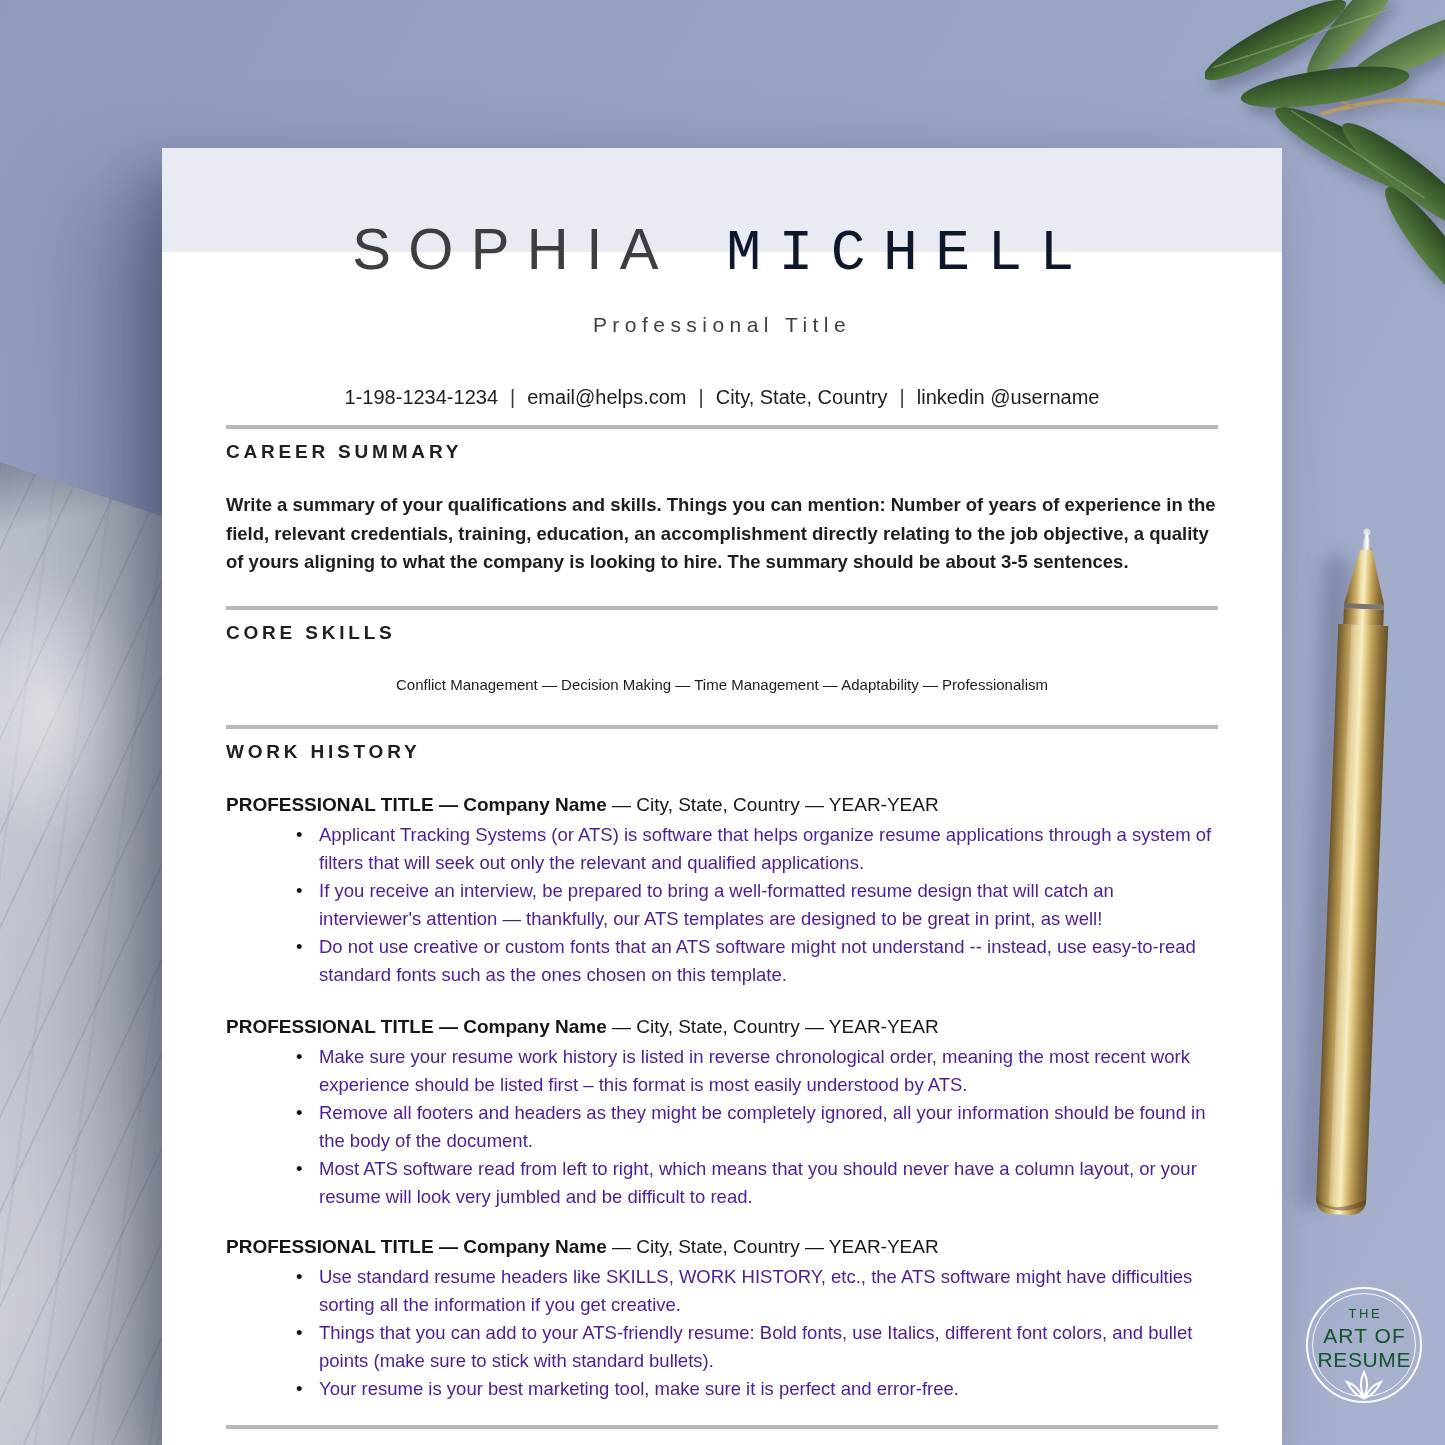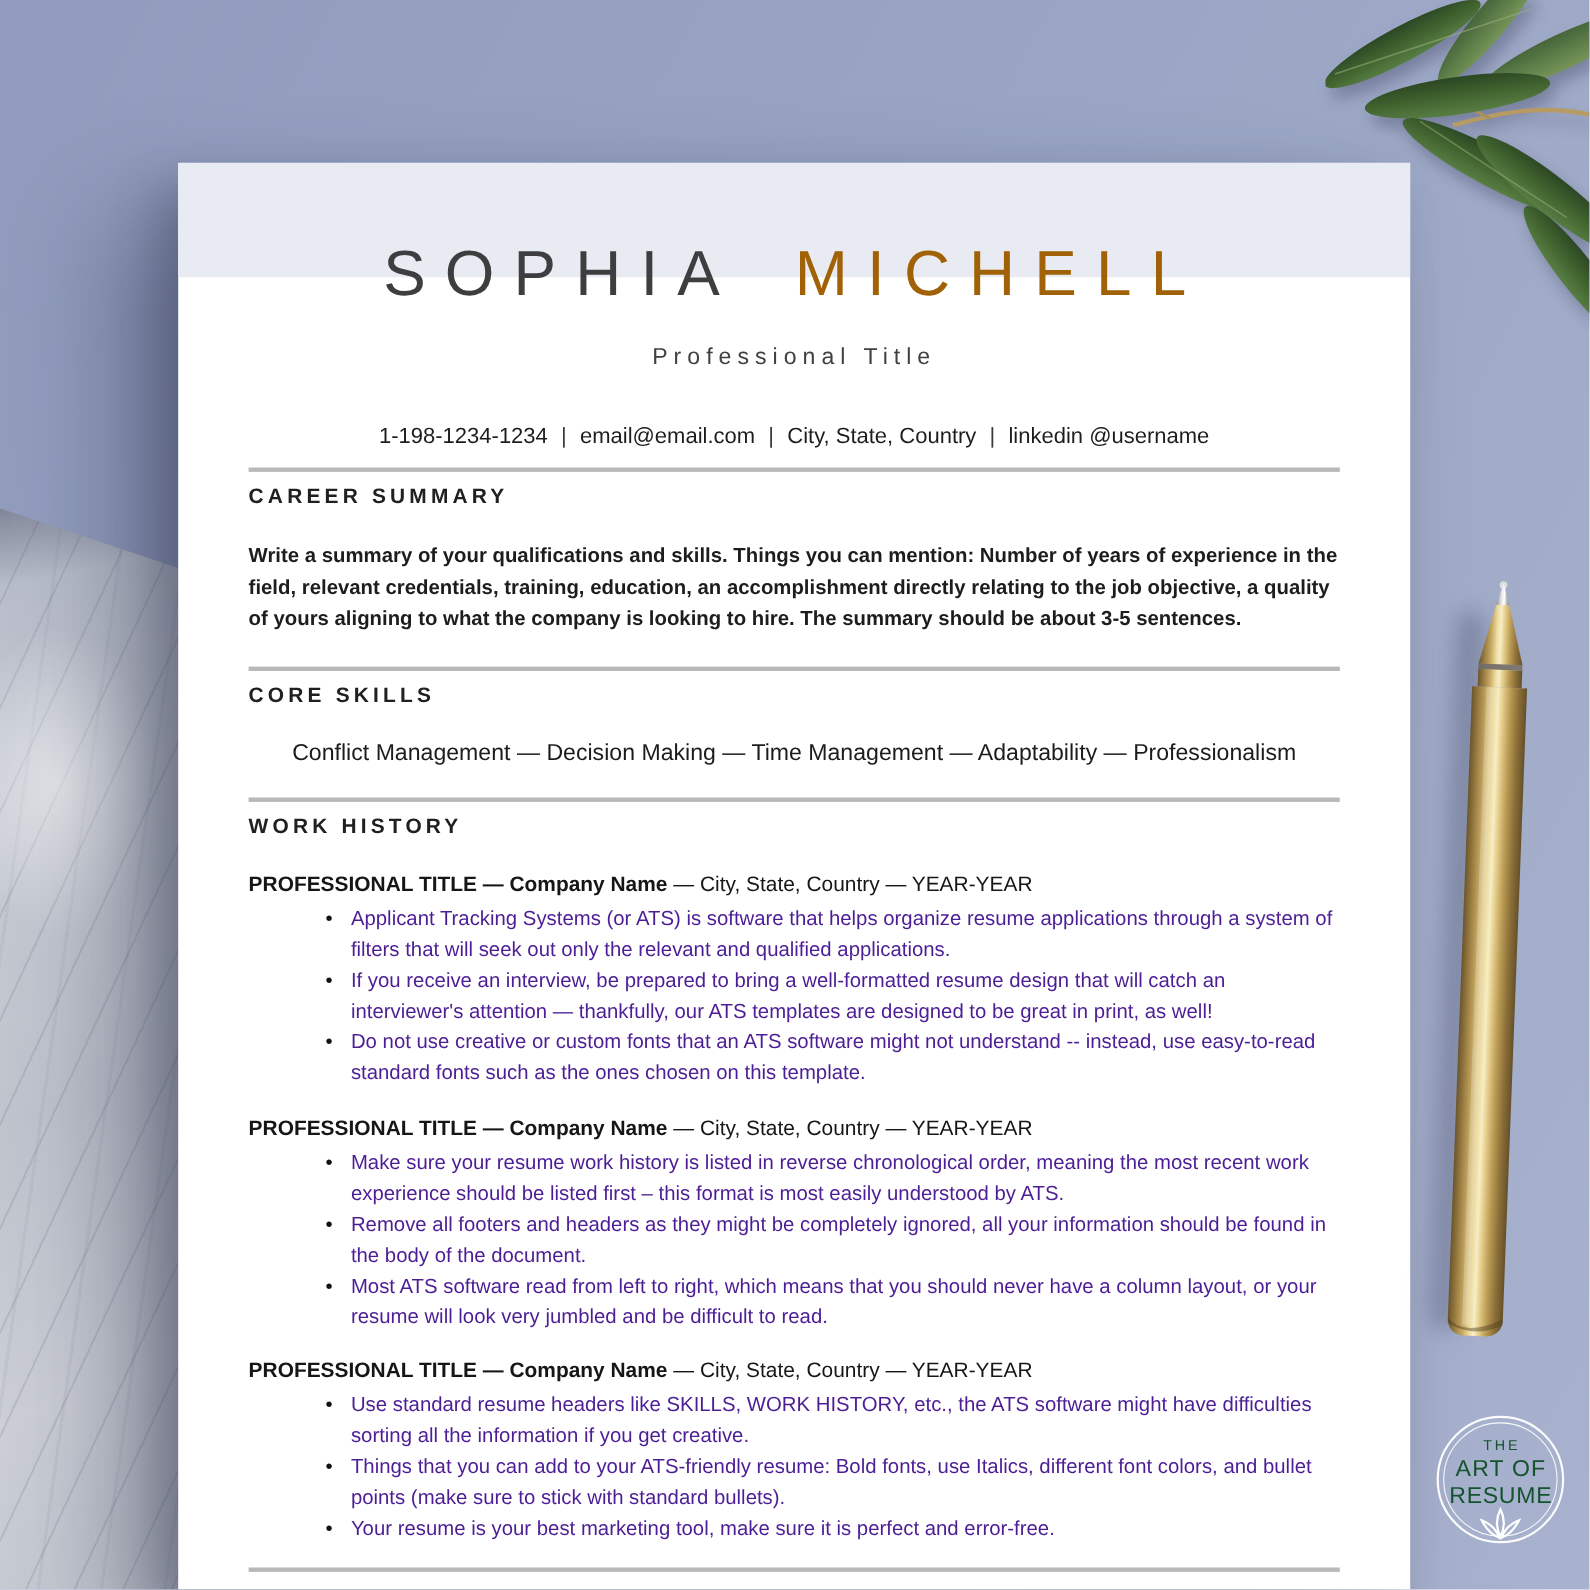--- a/index.html
+++ b/index.html
@@ -32,42 +32,42 @@
     background:#ffffff; overflow:hidden;
     box-shadow:-18px 22px 40px rgba(44,50,76,.32), -60px 48px 95px rgba(44,50,76,.38);
   }
   .banner { position:absolute; left:0; top:0; width:100%; height:104px; background:#e8ecf2; }
   .name {
     position:absolute; left:0; top:72px; width:100%;
     text-align:center; font-size:58px; line-height:58px;
     letter-spacing:.30em; white-space:nowrap;
   }
   .name .first { color:#3e3e40; }
-  .name .last  { color:#a16207; margin-left:.35em; }
+  .name .last  { color:#0f172a; margin-left:.35em;font-family:Liberation Mono, monospace; }
   .content { position:relative; padding:0 64px; }
   .subtitle {
     padding-top:164px; text-align:center;
     font-size:21px; line-height:26px; letter-spacing:.26em; color:#404040;
   }
   .contact {
     margin-top:46px; text-align:center;
     font-size:20px; line-height:26px; color:#1d1d1f;
   }
   .contact .sep { padding:0 12px; color:#3a3a3c; }
   .rule { height:4px; background:#b8b8ba; margin-top:15px; }
   .rule.bottom { margin-top:22px; }
   .sec-heading {
     margin-top:12px; font-size:19px; line-height:22px;
     letter-spacing:.2em; color:#202022; font-weight:700;
   }
   .summary { margin-top:28px; font-size:18.5px; line-height:28.5px; color:#1d1d1f;font-weight:bold; }
   .summary + .rule { margin-top:29px; }
   .skills {
     margin-top:27px; text-align:center;
-    font-size:21px; line-height:28px; color:#1c1c1e;
+    font-size:15px; line-height:28px; color:#1c1c1e;
   }
   .skills + .rule { margin-top:26px; }
   .job-title { margin-top:30px; font-size:19px; line-height:24px; color:#161618; }
   .job-title .t-main { font-weight:700; }
   .job-title .t-meta { font-weight:400; }
   .job-title.j2 { margin-top:26px; }
   .job-title.j3 { margin-top:24px; }
   .job ul { list-style:none; margin:4px 0 0 66px; }
   .job li {
     position:relative; padding-left:27px;
@@ -135,21 +135,21 @@
 <div class="page">
   <div class="banner"></div>
   <div class="name">
     <span class="first">SOPHIA</span>
     <span class="last">MICHELL</span>
   </div>
   <div class="content">
     <div class="subtitle">Professional Title</div>
 
     <div class="contact">
-      <span>1-198-1234-1234</span><span class="sep">|</span><span>email@email.com</span><span class="sep">|</span><span>City, State, Country</span><span class="sep">|</span><span>linkedin @username</span>
+      <span>1-198-1234-1234</span><span class="sep">|</span><span>email@helps.com</span><span class="sep">|</span><span>City, State, Country</span><span class="sep">|</span><span>linkedin @username</span>
     </div>
 
     <div class="rule"></div>
     <div class="sec-heading">CAREER SUMMARY</div>
     <div class="summary">Write a summary of your qualifications and skills. Things you can mention: Number of years of experience in the field, relevant credentials, training, education, an accomplishment directly relating to the job objective, a quality of yours aligning to what the company is looking to hire. The summary should be about 3-5 sentences.</div>
 
     <div class="rule"></div>
     <div class="sec-heading">CORE SKILLS</div>
     <div class="skills">Conflict Management — Decision Making — Time Management — Adaptability — Professionalism</div>
 

